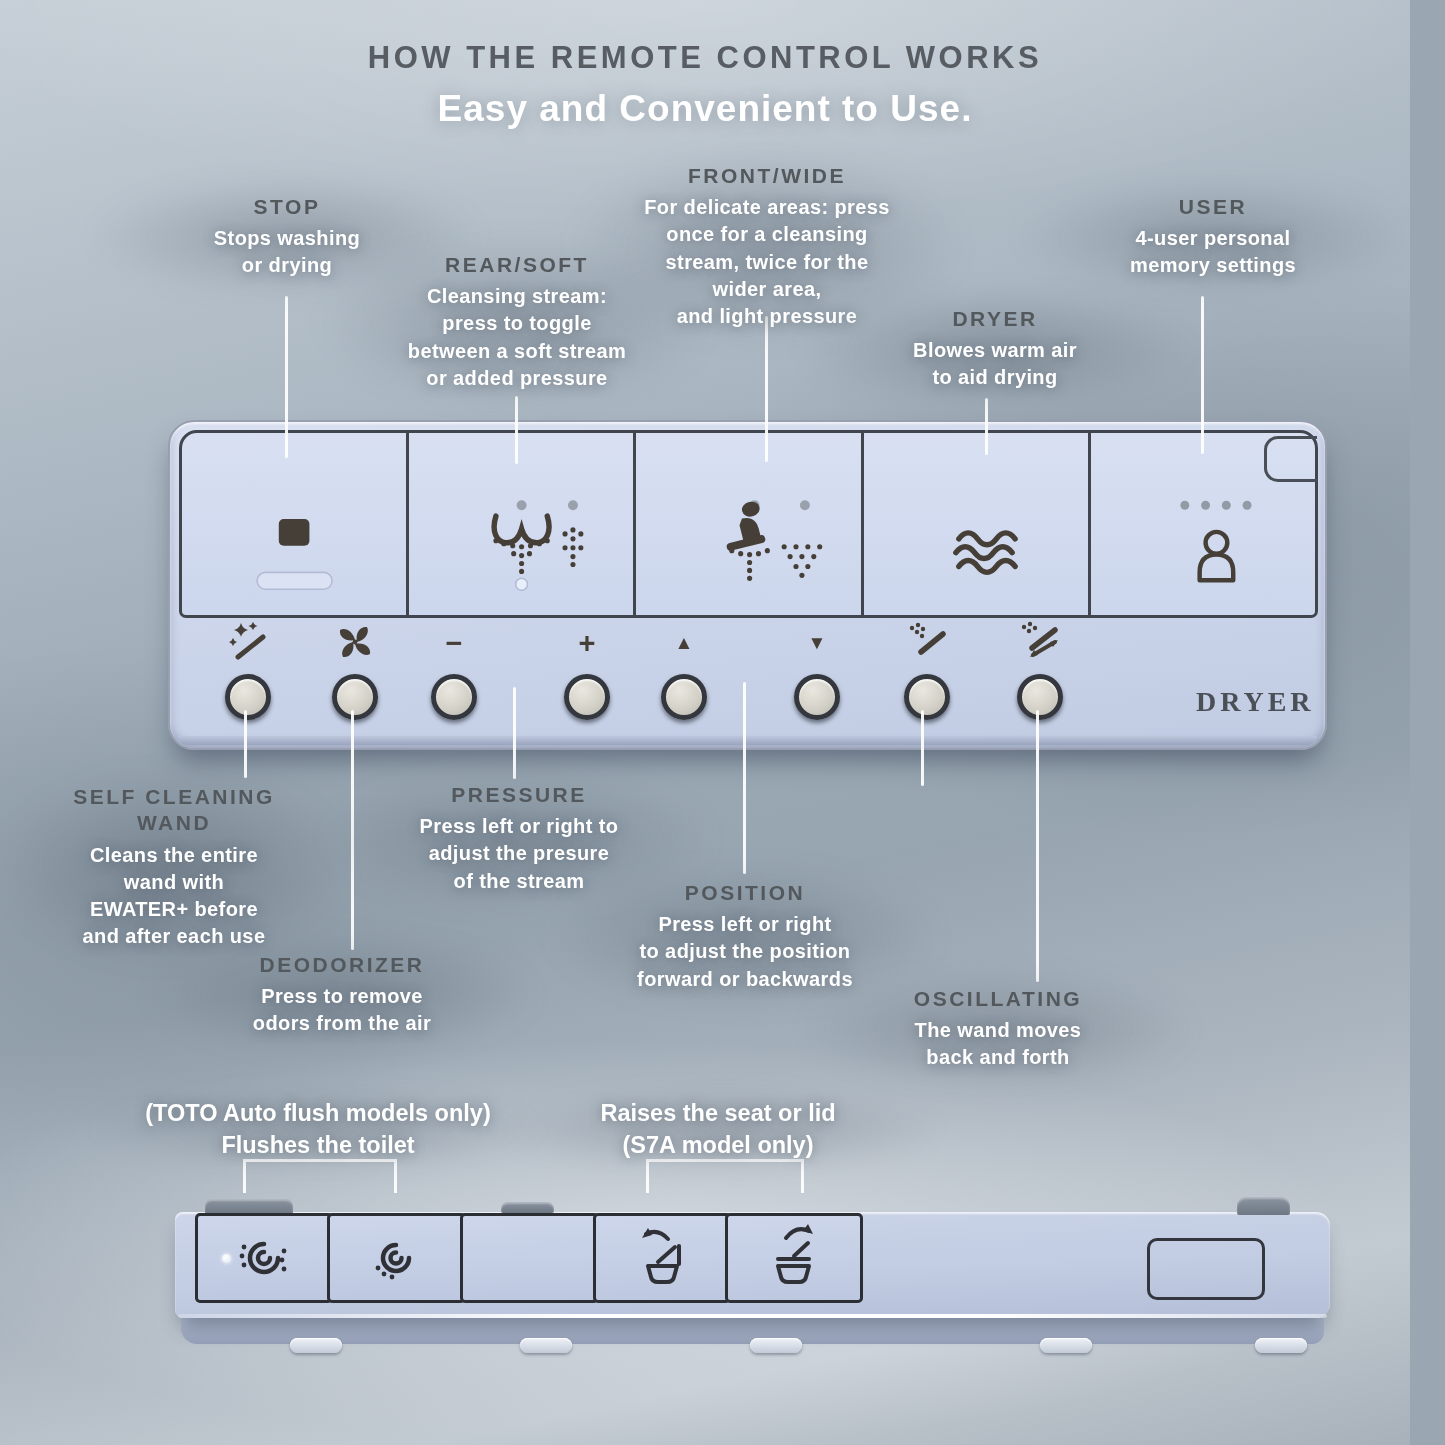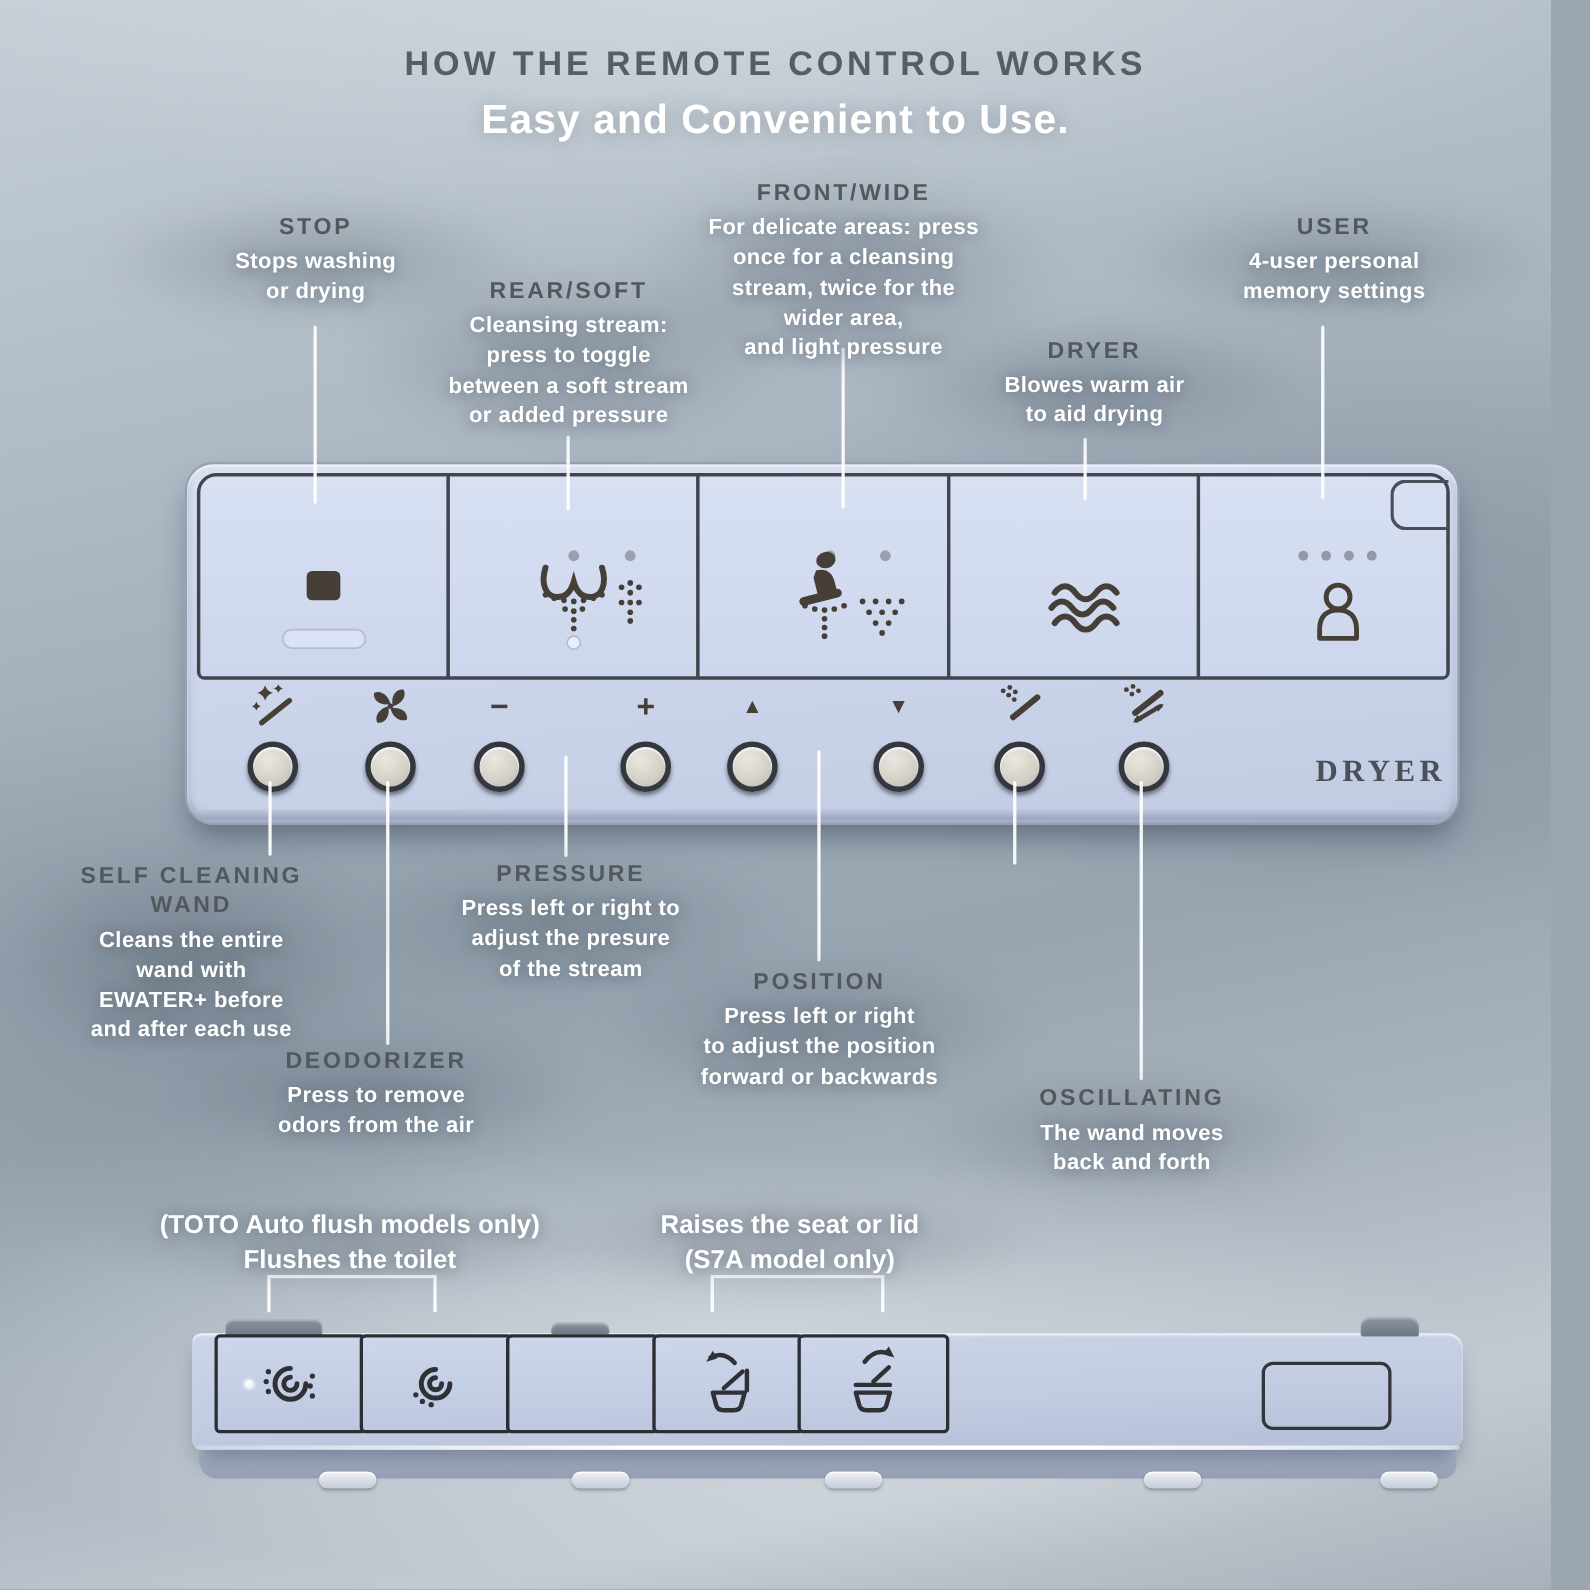--- a/index.html
+++ b/index.html
@@ -339,21 +339,21 @@
     <div class="b">Press left or right to
 adjust the presure
 of the stream</div>
   </div>
   <div class="callout" style="left:745px;top:880px;">
     <div class="h">POSITION</div>
     <div class="b">Press left or right
 to adjust the position
 forward or backwards</div>
   </div>
-  <div class="callout" style="left:1029px;top:986px;">
+  <div class="callout" style="left:998px;top:986px;">
     <div class="h">OSCILLATING</div>
     <div class="b">The wand moves
 back and forth</div>
   </div>
 
   <div class="lead" style="left:244px;top:710px;height:68px;"></div>
   <div class="lead" style="left:351px;top:710px;height:240px;"></div>
   <div class="lead" style="left:513px;top:687px;height:92px;"></div>
   <div class="lead" style="left:743px;top:682px;height:192px;"></div>
   <div class="lead" style="left:921px;top:710px;height:76px;"></div>

